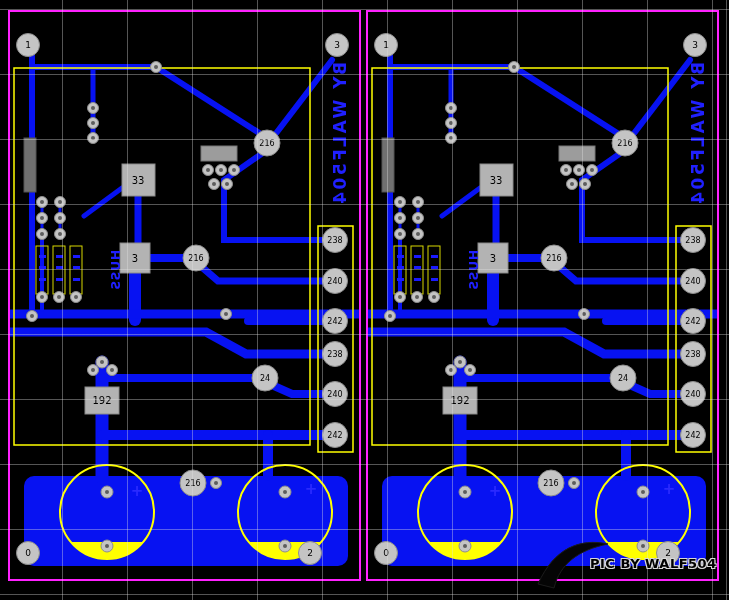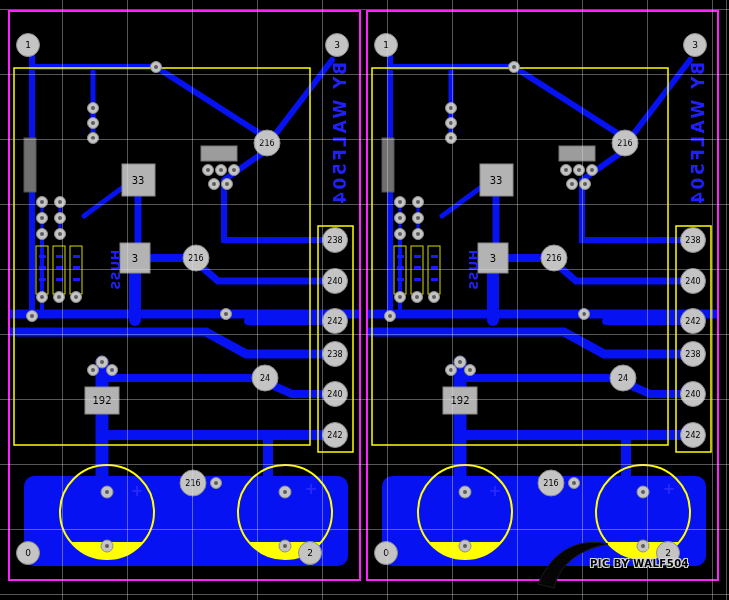--- a/index.html
+++ b/index.html
@@ -19,21 +19,21 @@
       repeating-linear-gradient(to right,  rgba(225,225,225,.38) 0 1px, transparent 1px 65px),
       repeating-linear-gradient(to bottom, rgba(225,225,225,.38) 0 1px, transparent 1px 65px);
     background-position: -3px 0, 0 9px;
   }
   .watermark {
     position:absolute; left:534px; top:533px; z-index:6; width:195px; height:60px;
     display:flex; align-items:center; pointer-events:none;
   }
   .watermark .wm-text {
     margin-left:-22px;
-    color:#000; font-weight:bold; font-size:10px; letter-spacing:.5px;
+    color:#000; font-weight:bold; font-size:13px; letter-spacing:.5px;
     text-shadow:-1px -1px 0 #d9d9d9, 1px -1px 0 #d9d9d9, -1px 1px 0 #d9d9d9, 1px 1px 0 #d9d9d9;
     white-space:nowrap;
   }
 </style>
 </head>
 <body>
 
 <div id="canvas">
 
   <div class="board-slot" id="board-slot-1">

